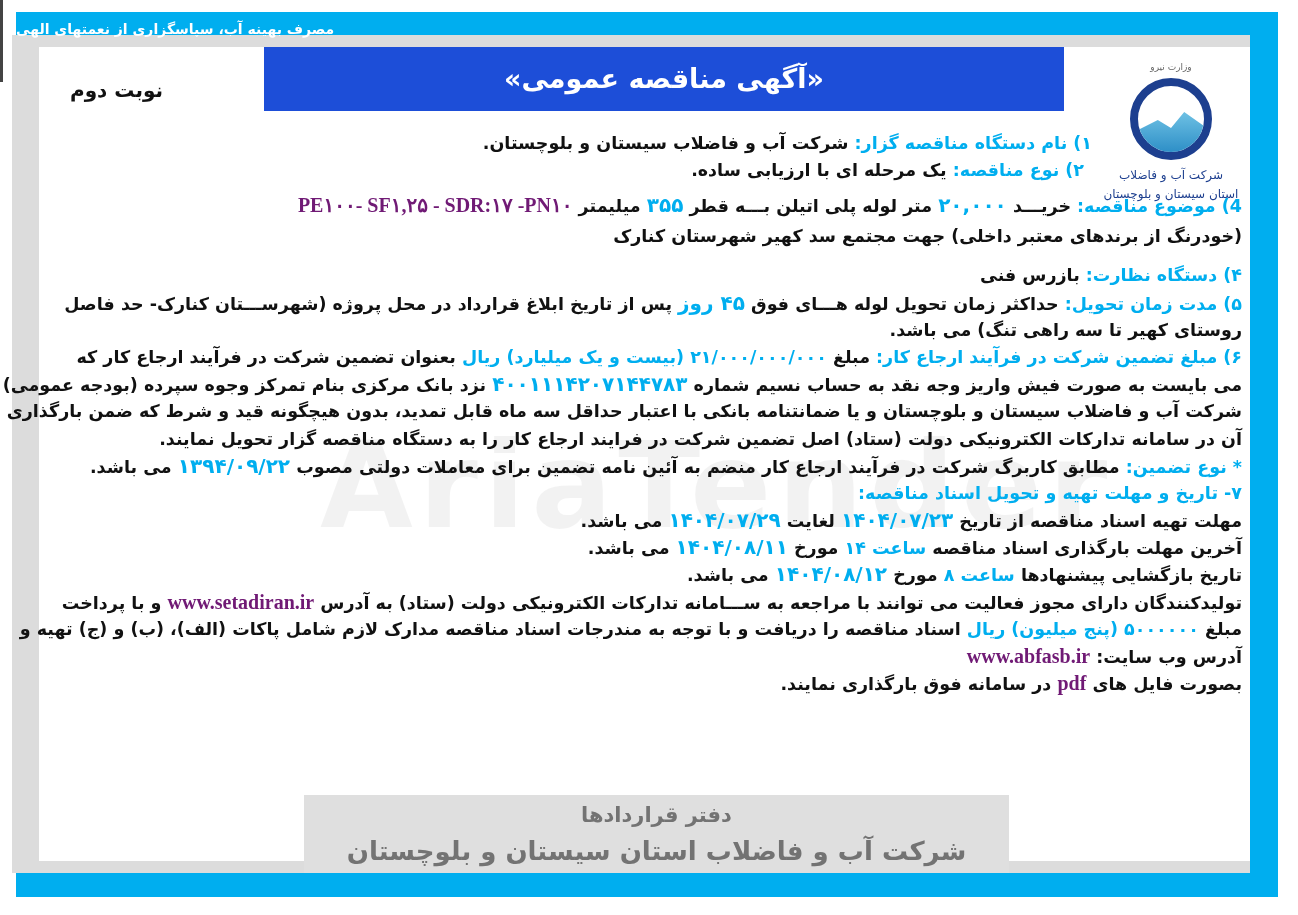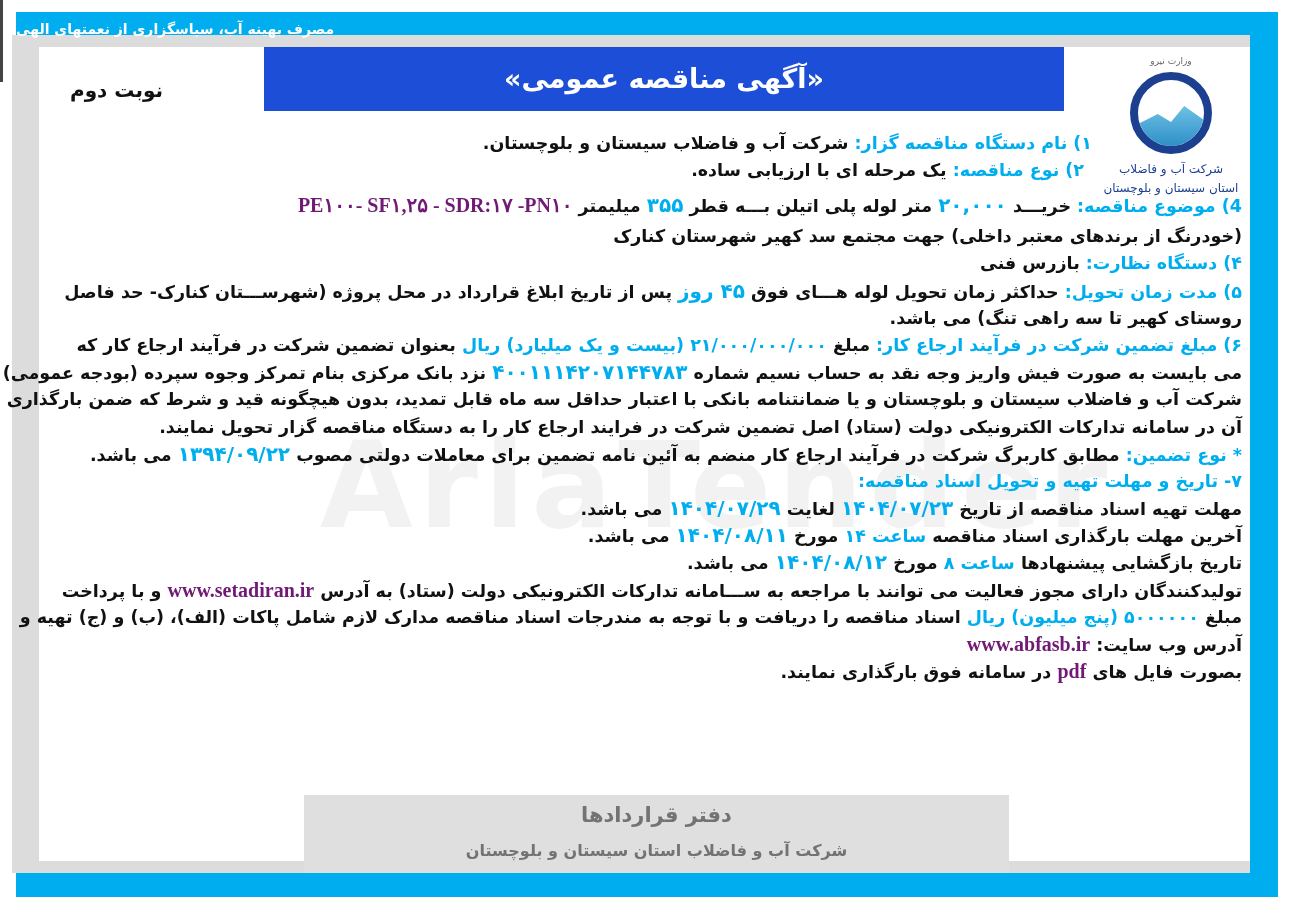--- a/index.html
+++ b/index.html
@@ -5,33 +5,33 @@
   html,body{margin:0;padding:0;background:#fff;}
   body{width:1298px;height:915px;position:relative;overflow:hidden;font-family:"DejaVu Sans","Liberation Sans",sans-serif;color:#111;}
   .left-edge{position:absolute;left:0;top:0;width:3px;height:82px;background:#444;}
   .frame{position:absolute;left:16px;top:12px;width:1262px;height:885px;background:#00aeef;}
   .frame-inner{position:absolute;left:12px;top:35px;width:1238px;height:838px;background:#dcdcdc;}
   .content{position:absolute;left:39px;top:47px;width:1211px;height:814px;background:#fff;}
   .slogan{position:absolute;left:16px;top:12px;width:1262px;height:35px;text-align:left;color:#fff;font-size:14px;font-weight:bold;line-height:35px;}
   .title-bar{position:absolute;left:264px;top:47px;width:800px;height:64px;background:#1d4ed8;color:#fff;text-align:center;font-size:27px;font-weight:bold;line-height:64px;}
   .round{position:absolute;left:70px;top:78px;font-size:20px;font-weight:bold;color:#111;}
   .logo-box{position:absolute;left:1096px;top:54px;width:150px;height:150px;text-align:center;}
-  .logo-top{font-size:9px;color:#666;margin-top:2px;}
+  .logo-top{font-size:9px;color:#666;margin-top:8px;}
   .logo-circle{width:66px;height:66px;border:8px solid #1d3f8f;border-radius:50%;margin:6px auto 6px;position:relative;overflow:hidden;background:#fff;}
   .logo-wave{position:absolute;left:0;right:0;bottom:0;height:40px;background:linear-gradient(180deg,#6ec1e4,#2e8fc7);clip-path:polygon(0 45%,30% 20%,50% 40%,70% 0,100% 35%,100% 100%,0 100%);}
   .logo-text{font-size:12px;color:#1d3f8f;line-height:19px;}
   .body{position:absolute;left:60px;top:128px;width:1032px;direction:rtl;text-align:right;font-size:17.5px;font-weight:bold;line-height:27.2px;}
   .body.wide{width:1180px;}
   .line{white-space:nowrap;height:27.2px;}
   .lbl{color:#00aeef;font-weight:900;}
   .num{color:#00aeef;font-weight:900;font-size:20px;}
   .en{font-family:"Liberation Serif",serif;color:#701a75;font-weight:bold;font-size:20px;direction:ltr;unicode-bidi:embed;}
   .footer-box{position:absolute;left:304px;top:795px;width:705px;height:78px;background:#dfdfdf;text-align:center;color:#737373;font-weight:bold;}
   .footer-box .f1{font-size:21px;line-height:36px;margin-top:2px;}
-  .footer-box .f2{font-size:16px;line-height:36px;}
+  .footer-box .f2{font-size:26px;line-height:36px;}
   .watermark{position:absolute;left:320px;top:416px;font-size:120px;color:rgba(0,0,0,0.05);font-weight:bold;letter-spacing:6px;pointer-events:none;}
 </style>
 </head>
 <body>
 
 <div class="left-edge"></div>
 <div class="frame"></div>
 <div class="frame-inner"></div>
 <div class="content"></div>
 <div class="watermark">AriaTender</div>
@@ -50,21 +50,21 @@
 </div>
 
 <div class="body" style="top:130px;">
   <div class="line"><span class="lbl">۱) نام دستگاه مناقصه گزار:</span><span> شرکت آب و فاضلاب سیستان و بلوچستان.</span></div>
   <div class="line" style="padding-right:8px;"><span class="lbl">۲) نوع مناقصه:</span><span> یک مرحله ای با ارزیابی ساده.</span></div>
 </div>
 
 <div class="body wide" style="top:192px;left:62px;">
   <div class="line" style="padding-right:-4px;"><span class="lbl">4) موضوع مناقصه:</span><span>  خریـــد </span><span class="num">۲۰,۰۰۰</span><span> متر لوله پلی اتیلن بـــه قطر </span><span class="num">۳۵۵</span><span> میلیمتر </span><span class="en">PE۱۰۰- SF۱,۲۵ - SDR:۱۷ -PN۱۰</span></div>
   <div class="line" style="margin-top:4px;">(خودرنگ از برندهای معتبر داخلی) جهت مجتمع سد کهیر شهرستان کنارک</div>
-  <div class="line" style="margin-top:0;"><span class="lbl">۴) دستگاه نظارت:</span><span> بازرس فنی</span></div>
+  <div class="line" style="margin-top:12px;"><span class="lbl">۴) دستگاه نظارت:</span><span> بازرس فنی</span></div>
   <div class="line"><span class="lbl">۵) مدت زمان تحویل:</span><span> حداکثر زمان تحویل لوله هـــای فوق </span><span class="num">۴۵ روز</span><span> پس از تاریخ ابلاغ قرارداد در محل پروژه  (شهرســـتان کنارک- حد فاصل</span></div>
   <div class="line">روستای کهیر تا سه راهی تنگ) می باشد.</div>
   <div class="line"><span class="lbl">۶) مبلغ تضمین شرکت در فرآیند ارجاع کار:</span><span> مبلغ </span><span class="lbl">۲۱/۰۰۰/۰۰۰/۰۰۰ (بیست و یک میلیارد) ریال</span><span> بعنوان تضمین شرکت در فرآیند ارجاع کار که</span></div>
   <div class="line"><span>می بایست به صورت فیش واریز وجه نقد به حساب نسیم شماره </span><span class="num">۴۰۰۱۱۱۴۲۰۷۱۴۴۷۸۳</span><span> نزد بانک مرکزی بنام تمرکز وجوه سپرده (بودجه عمومی)</span></div>
   <div class="line">شرکت آب و فاضلاب سیستان و بلوچستان و یا ضمانتنامه بانکی با اعتبار حداقل سه ماه قابل تمدید، بدون هیچگونه قید و شرط که ضمن بارگذاری تصویر</div>
   <div class="line">آن در سامانه تدارکات الکترونیکی دولت (ستاد) اصل تضمین شرکت در فرایند ارجاع کار را به دستگاه مناقصه گزار تحویل نمایند.</div>
   <div class="line"><span class="lbl">* نوع تضمین:</span><span> مطابق کاربرگ شرکت در فرآیند ارجاع کار منضم به آئین نامه تضمین برای معاملات دولتی مصوب </span><span class="num">۱۳۹۴/۰۹/۲۲</span><span> می باشد.</span></div>
   <div class="line"><span class="lbl">۷- تاریخ و مهلت تهیه و تحویل اسناد مناقصه:</span></div>
   <div class="line"><span>مهلت تهیه اسناد مناقصه از تاریخ </span><span class="num">۱۴۰۴/۰۷/۲۳</span><span> لغایت </span><span class="num">۱۴۰۴/۰۷/۲۹</span><span> می باشد.</span></div>
   <div class="line"><span>آخرین مهلت بارگذاری اسناد مناقصه </span><span class="lbl">ساعت ۱۴</span><span> مورخ </span><span class="num">۱۴۰۴/۰۸/۱۱</span><span> می باشد.</span></div>

